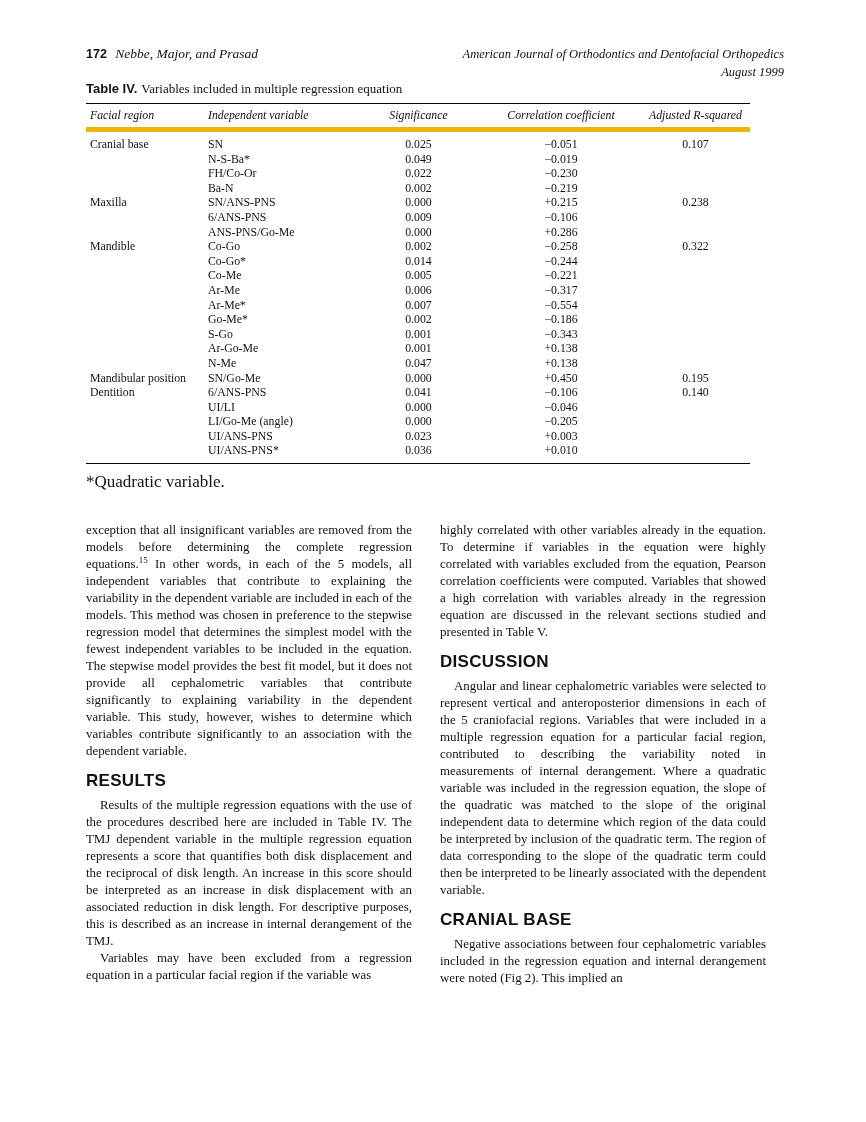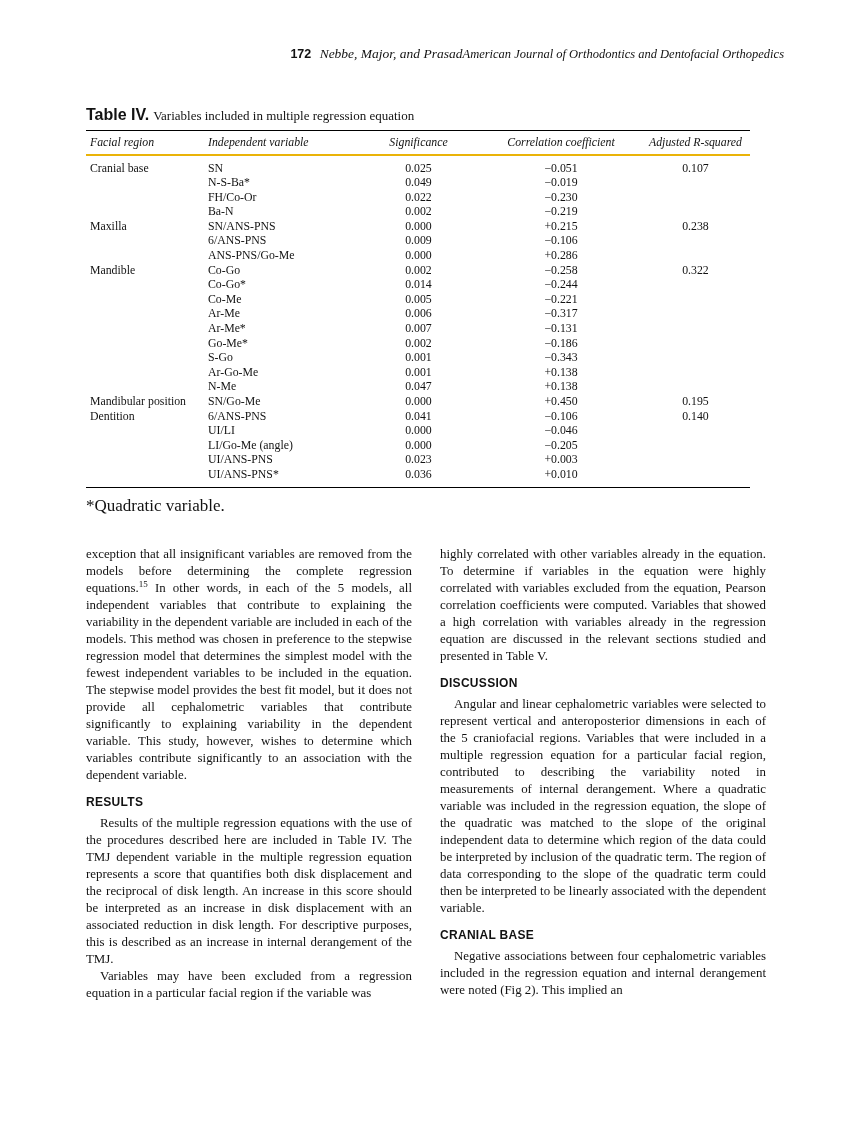--- a/index.html
+++ b/index.html
@@ -9,38 +9,38 @@
     width:866px; height:1122px;
     margin:0 auto;
     background:#ffffff;
     color:#121212;
     font-family:"Liberation Serif", serif;
     padding:46px 82px 0 86px;
     overflow:hidden;
   }
 
   
-  .running-head { display:flex; justify-content:flex-end; align-items:flex-start; margin-bottom:42px; }
+  .running-head { display:flex; justify-content:space-between; align-items:flex-start; }
   .head-left { font-size:13.5px; white-space:nowrap; }
   .pagenum { font-weight:bold; font-family:"Liberation Sans", sans-serif; font-size:12.5px; margin-right:5px; }
   .authors { font-style:italic; }
   .head-right { text-align:right; font-style:italic; font-size:12.5px; line-height:1.4; }
 
   
   .table-block { width:664px; }
   .table-caption { font-size:13px; margin-bottom:6px; }
-  .cap-label { font-weight:bold; font-family:"Liberation Sans", sans-serif; font-size:16px; margin-right:4px; }
+  .cap-label { font-weight:bold; font-family:"Liberation Sans", sans-serif; font-size:13px; margin-right:4px; }
   table.regression {
     width:664px;
     border-collapse:collapse;
     border-top:1.5px solid #000;
     border-bottom:1.5px solid #000;
     font-size:11.8px;
   }
-  table.regression thead tr { border-bottom:2px solid #eab308;font-family:Liberation Serif, serif; }
+  table.regression thead tr { border-bottom:5px solid #eab308;font-family:Liberation Serif, serif; }
   table.regression th {
     font-style:italic; font-weight:normal;
     padding:4px 2px;
     font-size:11.8px;
   }
   table.regression td { padding:0 2px; line-height:14.6px; }
   table.regression th:nth-child(1), table.regression td:nth-child(1) { width:120px; text-align:left; padding-left:4px; }
   table.regression th:nth-child(2), table.regression td:nth-child(2) { width:150px; text-align:left; }
   table.regression th:nth-child(3), table.regression td:nth-child(3) { width:125px; text-align:center; }
   table.regression th:nth-child(4), table.regression td:nth-child(4) { width:160px; text-align:center; }
@@ -49,38 +49,39 @@
   table.regression tbody tr:last-child td { padding-bottom:5px; }
   .footnote { font-size:17px; margin-top:8px; }
 
   
   .body-columns { display:flex; gap:28px; margin-top:30px; }
   .col { width:326px; }
   .body-para { font-size:12.9px; line-height:17px; text-align:justify; }
   .body-para.indent { text-indent:14px; }
   .section-heading {
     font-family:"Liberation Sans", sans-serif;
-    font-size:12px; font-weight:bold;
+    font-size:17px; font-weight:bold;
     letter-spacing:0.3px;
     margin:11px 0 6px 0;
   }
   sup { font-size:9px; vertical-align:super; line-height:0; }
 </style>
 </head>
 <body>
 
 <div class="page">
 
   <header class="running-head">
     <div class="head-left">
       <span class="pagenum">172</span>
       <span class="authors">Nebbe, Major, and Prasad</span>
     </div>
     <div class="head-right">
       <div>American Journal of Orthodontics and Dentofacial Orthopedics</div>
+      <div>August 1999</div>
     </div>
   </header>
 
   <section class="table-block">
     <div class="table-caption">
       <span class="cap-label">Table IV.</span><span class="cap-title">Variables included in multiple regression equation</span>
     </div>
     <table class="regression">
       <thead id="table-head">
           <tr>
@@ -166,21 +167,21 @@
             <td></td>
             <td>Ar-Me</td>
             <td>0.006</td>
             <td>−0.317</td>
             <td></td>
           </tr>
           <tr>
             <td></td>
             <td>Ar-Me*</td>
             <td>0.007</td>
-            <td>−0.131</td>
+            <td>−0.554</td>
             <td></td>
           </tr>
           <tr>
             <td></td>
             <td>Go-Me*</td>
             <td>0.002</td>
             <td>−0.186</td>
             <td></td>
           </tr>
           <tr>

